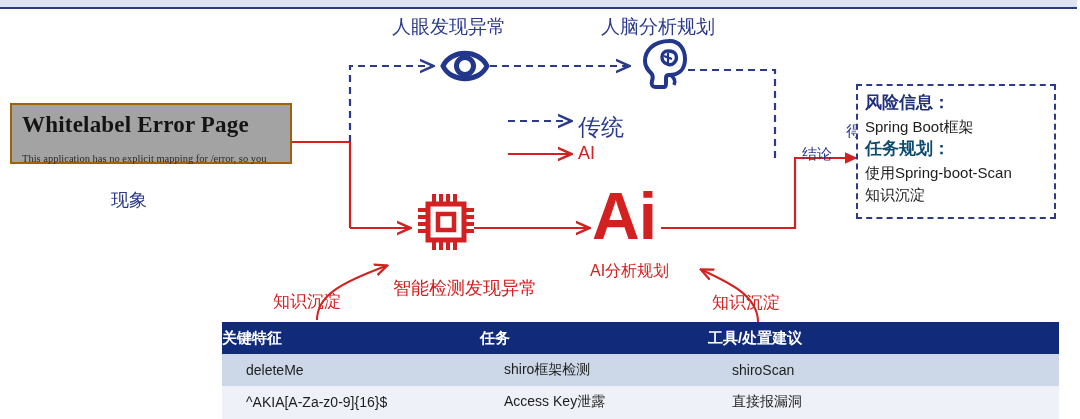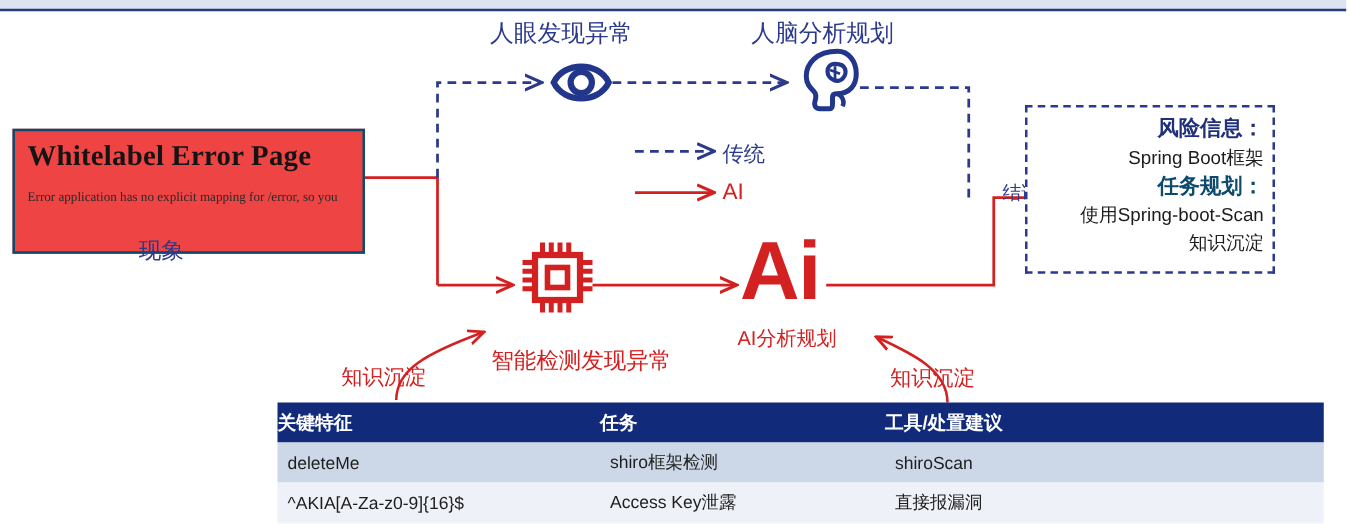--- a/index.html
+++ b/index.html
@@ -44,23 +44,23 @@
     position: absolute;
     left: 0; top: 0;
     width: 1080px; height: 419px;
     pointer-events: none;
   }
 
   
   .errbox {
     position: absolute;
     left: 10px; top: 103px;
-    width: 282px; height: 100px;
-    border: 2px solid #0c4a6e;
-    background: #ef4444;
+    width: 282px; height: 61px;
+    border: 2px solid #a16207;
+    background: #a3a3a3;
     box-sizing: border-box;
     padding: 8px 10px 0 10px;
   }
   .errbox .title {
     font-family: "Liberation Serif", serif;
     font-weight: bold;
     font-size: 23px;
     color: #141414;
     letter-spacing: 0.2px;
     line-height: 1.05;
@@ -86,39 +86,38 @@
     position: absolute;
     color: #d32020;
     font-size: 17px;
     white-space: nowrap;
     font-family: "Liberation Sans", sans-serif;
   }
 
   #lbl-phenomenon { left: 111px; top: 188px; font-size: 18px; }
   #lbl-eye        { left: 392px; top: 14px;  font-size: 19px; }
   #lbl-brain      { left: 601px; top: 14px;  font-size: 19px; }
-  #lbl-legend-trad{ left: 578px; top: 112px; font-size: 17px; text-align: center; }
+  #lbl-legend-trad{ left: 578px; top: 112px; font-size: 23px; text-align: center; }
   #lbl-legend-ai  { left: 578px; top: 143px; font-size: 18px; color:#d32020;}
   #lbl-conclusion1{ left: 846px; top: 122px; font-size: 15px; }
   #lbl-conclusion2{ left: 802px; top: 145px; font-size: 15px; }
   #lbl-smart      { left: 393px; top: 276px; font-size: 18px; }
   #lbl-aiplan     { left: 590px; top: 261px; font-size: 16px; }
   #lbl-kd-left    { left: 273px; top: 290px; font-size: 17px; }
   #lbl-kd-right   { left: 712px; top: 291px; font-size: 17px; }
 
   
   .riskbox {
     position: absolute;
-    left: 820px; top: 84px;
+    left: 856px; top: 84px;
     width: 200px; height: 135px;
     border: 2px dashed #2b3a8c;
     background: #ffffff;
     box-sizing: border-box;
     padding: 5px 7px;
-    text-align: right;
   }
   .riskbox .rb-h1 {
     color: #1f2f7a;
     font-weight: bold;
     font-size: 17px;
     line-height: 1.45;
     white-space: nowrap;
   }
   .riskbox .rb-t {
     color: #1c1c1c;
@@ -149,21 +148,21 @@
     font-weight: bold;
     text-align: left;
     padding: 5px 0;
     border: none;
     height: 22px;
   }
   .tbl td {
     font-size: 14px;
     color: #1d1d1d;
     text-align: left;
-    padding: 5px 8px;
+    padding: 5px 24px;
     border: none;
     height: 22px;
   }
   .tbl tr.r-odd td  { background: #ccd8e8; }
   .tbl tr.r-even td { background: #eef1f7; }
   .tbl tr.r-pad td  { background: #eef1f7; height: 8px; padding: 0; }
   .col-a { width: 258px; }
   .col-b { width: 228px; }
   .col-c { width: 351px; }
 
@@ -245,21 +244,21 @@
     <g stroke="#d32020" stroke-width="2" fill="none">
       <path d="M317,320 C317,296 340,283 386,266" marker-end="url(#arrRed)"></path>
     </g>
     <g stroke="#d32020" stroke-width="2" fill="none">
       <path d="M758,322 C758,296 730,283 702,270" marker-end="url(#arrRed)"></path>
     </g>
   </svg>
 
   <div class="errbox">
     <div class="title">Whitelabel Error Page</div>
-    <div class="sub">Error application has no explicit mapping for /error, so you</div>
+    <div class="sub">This application has no explicit mapping for /error, so you</div>
   </div>
   <div class="cnlabel" id="lbl-phenomenon">现象</div>
 
   <div class="icon-abs" id="icon-eye">
     <svg width="50" height="48" viewBox="0 0 50 48">
       <path d="M3,24 C11,7 39,7 47,24 C39,41 11,41 3,24 Z" fill="none" stroke="#22378c" stroke-width="5"></path>
       <circle cx="25" cy="24" r="8.5" fill="none" stroke="#22378c" stroke-width="5"></circle>
     </svg>
   </div>
 

